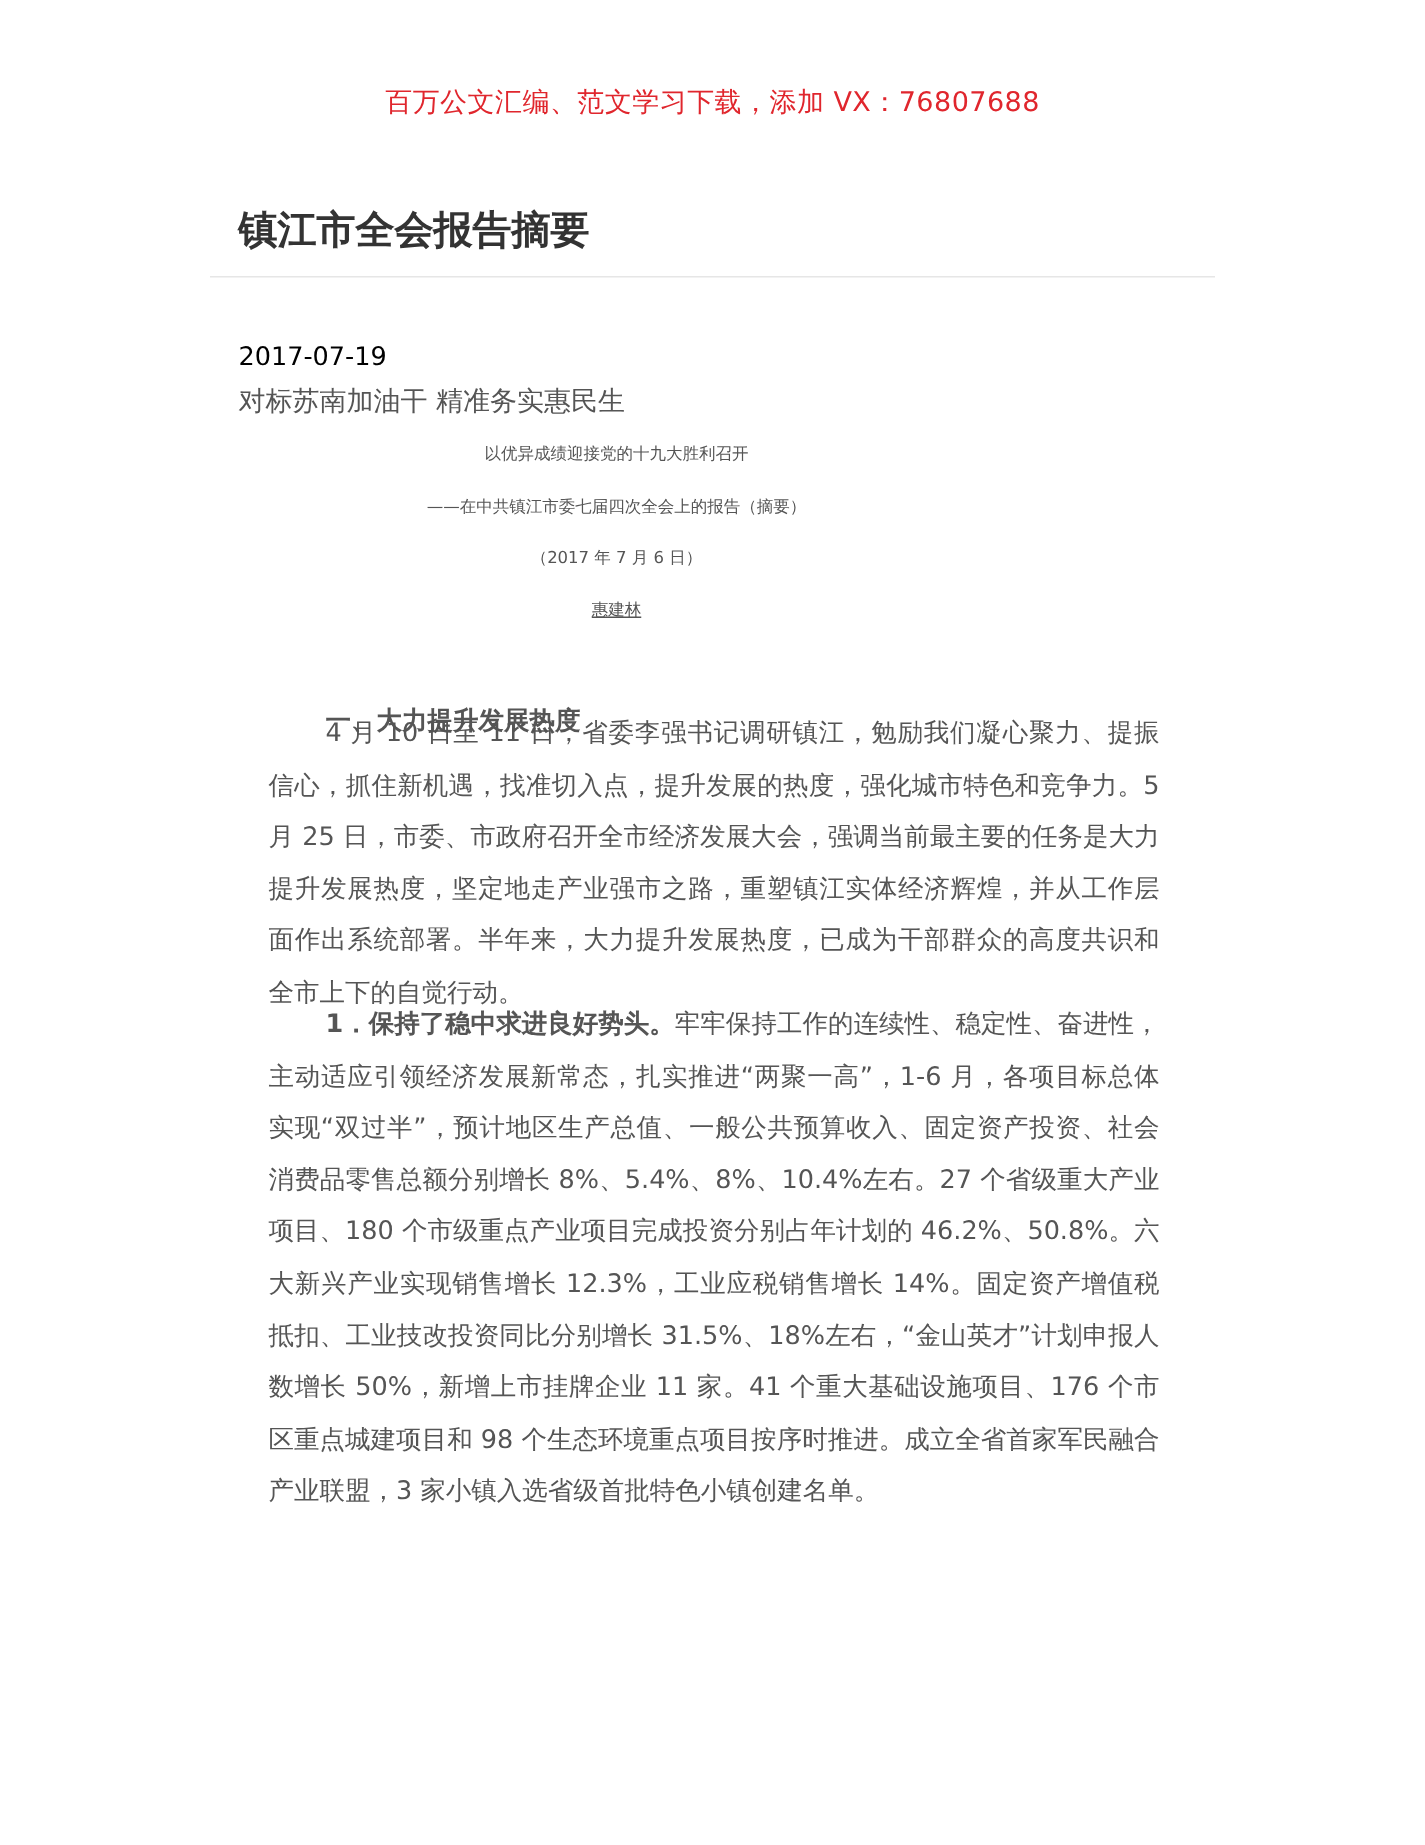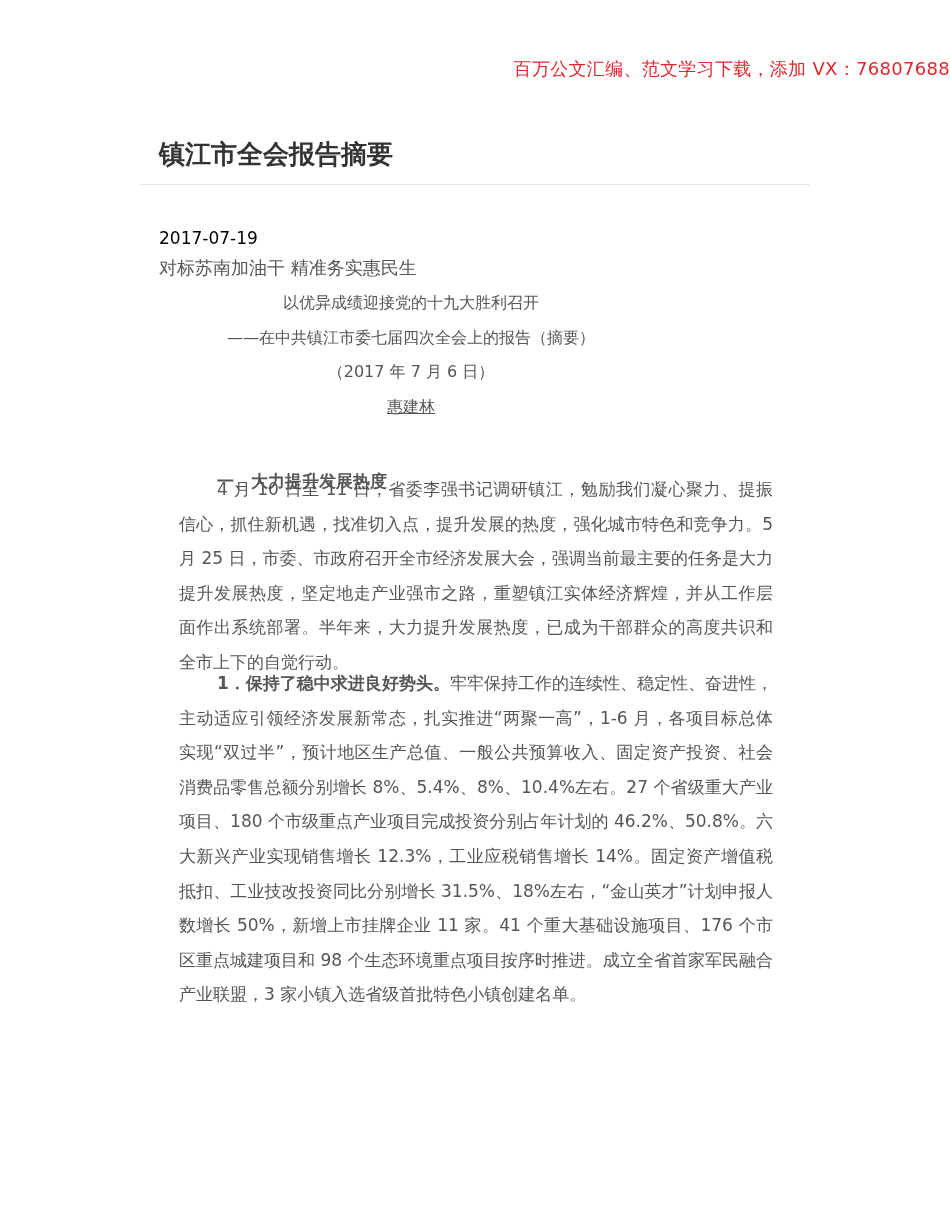--- a/index.html
+++ b/index.html
@@ -1,25 +1,25 @@
 <!DOCTYPE html>
 <html><head>
   <meta charset="utf-8">
   <style>
     html, body { margin:0; padding:0; background:#ffffff; }
     body { width:950px; height:1230px; position:relative; overflow:hidden;
            font-family: "DejaVu Sans", "Liberation Sans", sans-serif; color:#555555; }
-    .banner { position:absolute; top:56px; left:0; width:950px; text-align:right;
+    .banner { position:absolute; top:56px; left:0; width:950px; text-align:center;
               color:#e0262d; font-size:18px; line-height:26px; letter-spacing:0.3px; }
     .title { position:absolute; top:136px; left:159px; font-size:26px; line-height:36px;
              color:#333333; font-weight:bold; margin:0; }
     .divider { position:absolute; top:184px; left:140px; width:670px; height:1px; background:#e6e6e6; }
     .date { position:absolute; top:227px; left:159px; font-size:17px; line-height:22px; color:#000000; }
     .subtitle { position:absolute; top:257px; left:159px; font-size:18px; line-height:22px; color:#555555; }
-    .centered { position:absolute; left:0; width:822px; text-align:center; font-size:16px; line-height:22px; color:#555555; }
+    .centered { position:absolute; left:0; width:822px; text-align:center; font-size:11px; line-height:22px; color:#555555; }
     .c1 { top:292px; } .c2 { top:327px; } .c3 { top:361px; } .c4 { top:396px;text-decoration:underline; }
     .body-text { position:absolute; left:179px; width:594px; font-size:17px; line-height:34.6px; color:#555555; text-align:justify; }
     .section-heading { top:464px; font-weight:bold; text-indent:38px; }
     .para1 { top:472px; text-indent:38px; }
     .para2 { top:666px; text-indent:38px; }
     .bold { font-weight:bold; }
   </style>
 </head>
 <body>
 

